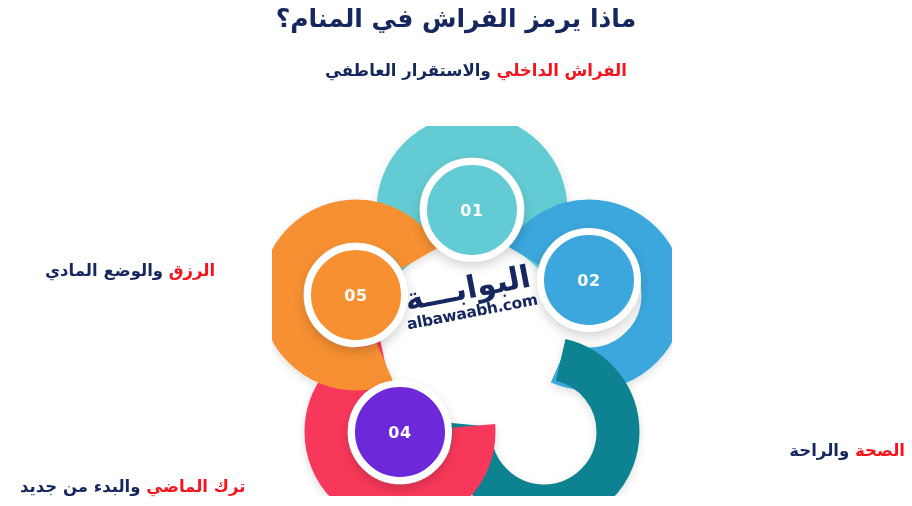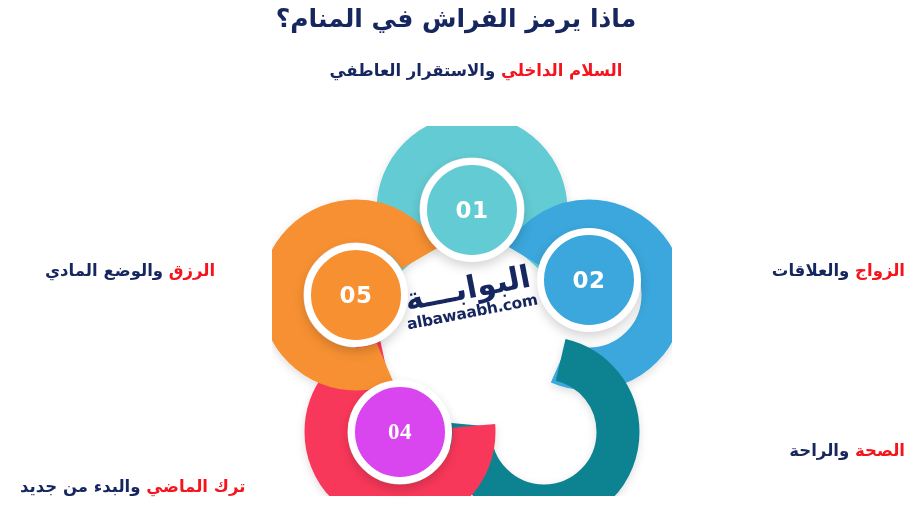--- a/index.html
+++ b/index.html
@@ -70,21 +70,21 @@
   
   .node {
     position: absolute;
     border-radius: 50%;
     border: 7px solid #ffffff;
     box-sizing: border-box;
     display: flex;
     align-items: center;
     justify-content: center;
     color: #ffffff;
-    font-size: 23px;
+    font-size: 16px;
     font-weight: bold;
     letter-spacing: 0.5px;
     box-shadow: 0 5px 11px rgba(0,0,0,0.17);
   }
   #node-01 { width: 104px; height: 104px; left: 148px; top: 32px;  background: #63CBD3; }
   #node-02 { width: 104px; height: 104px; left: 265px; top: 102px; background: #3BA7DC; }
   #node-03 { width: 104px; height: 104px; left: 220px; top: 254px; background: #0E8391; }
   #node-04 { width: 104px; height: 104px; left: 76px;  top: 254px; background: #F8395A; }
   #node-05 { width: 104px; height: 104px; left: 32px;  top: 117px; background: #F79030; }
 
@@ -117,26 +117,23 @@
   }
 </style>
 </head>
 <body>
 
 <div id="stage">
 
   <div class="page-title">ماذا يرمز الفراش في المنام؟</div>
 
   <div class="label" id="label-01">
-    <span class="hl">السلام الداخلي</span><span> والاستقرار العاطفي</span>
+    <span class="hl">الفراش الداخلي</span><span> والاستقرار العاطفي</span>
   </div>
 
-  <div class="label" id="label-02">
-    <span class="hl">الزواج</span><span> والعلاقات</span>
-  </div>
 
   <div class="label" id="label-03">
     <span class="hl">الصحة</span><span> والراحة</span>
   </div>
 
   <div class="label" id="label-04">
     <span class="hl">ترك الماضي</span><span> والبدء من جديد</span>
   </div>
 
   <div class="label" id="label-05">
@@ -165,21 +162,21 @@
       <div class="wm-ar">البوابـــة</div>
       <div class="wm-en">albawaabh.com</div>
     </div>
 
     <div class="node" id="node-01" style="background: rgb(99, 203, 211);">
       <span>01</span>
     </div>
     <div class="node" id="node-02" style="background: rgb(59, 167, 220);">
       <span>02</span>
     </div>
-    <div class="node" id="node-04" style="background: #d946ef; font-family: Liberation Serif, serif;">
+    <div class="node" id="node-04" style="background: #6d28d9;">
       <span>04</span>
     </div>
     <div class="node" id="node-05" style="background: rgb(247, 144, 48);">
       <span>05</span>
     </div>
 
   </div>
 </div>
 
 </body></html>

